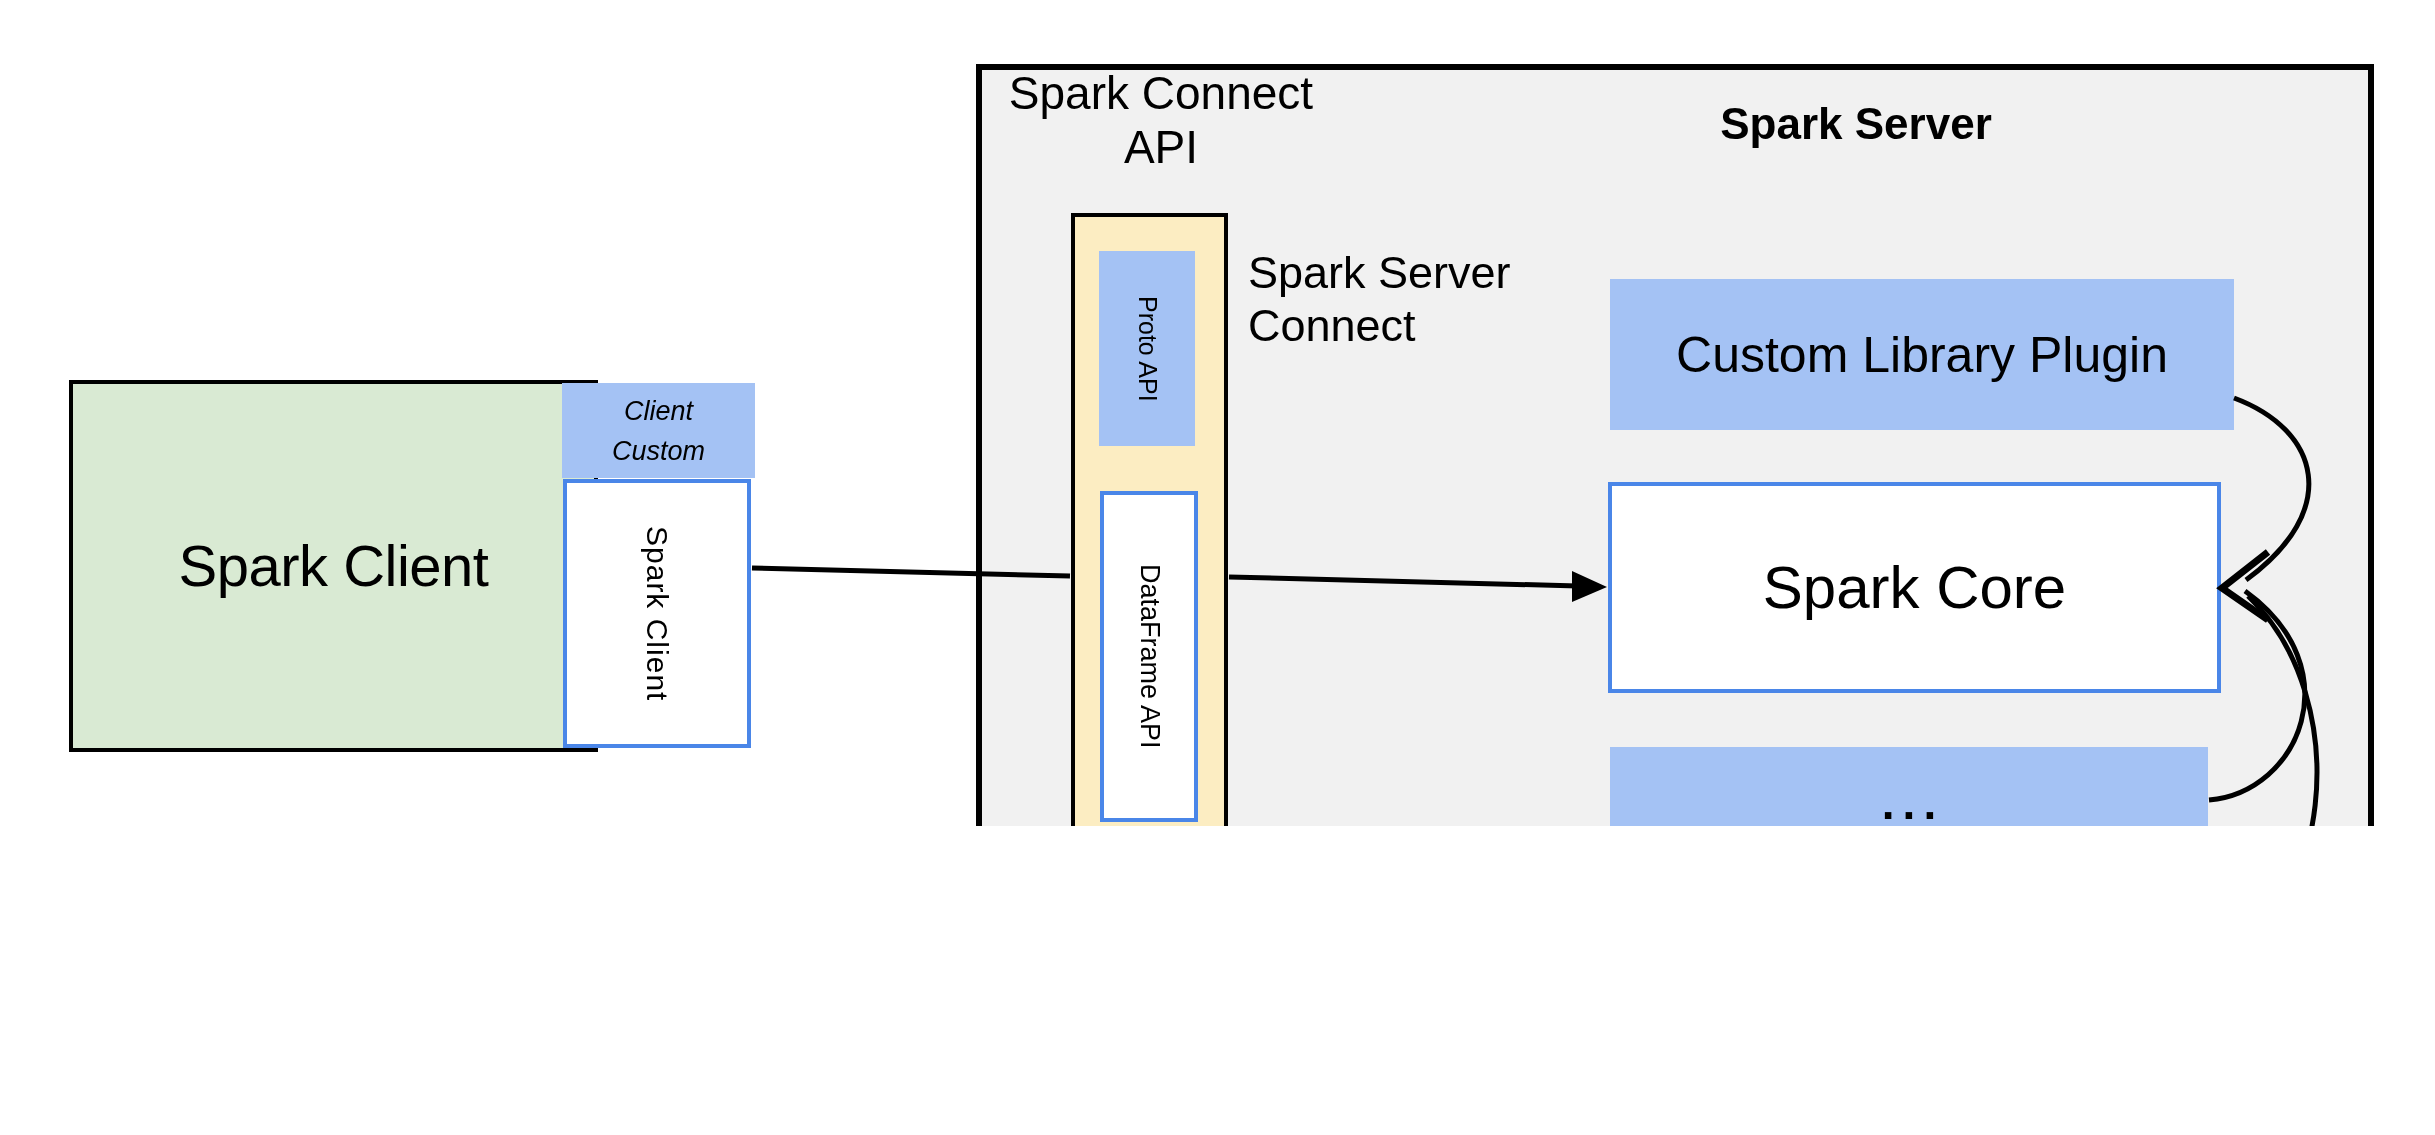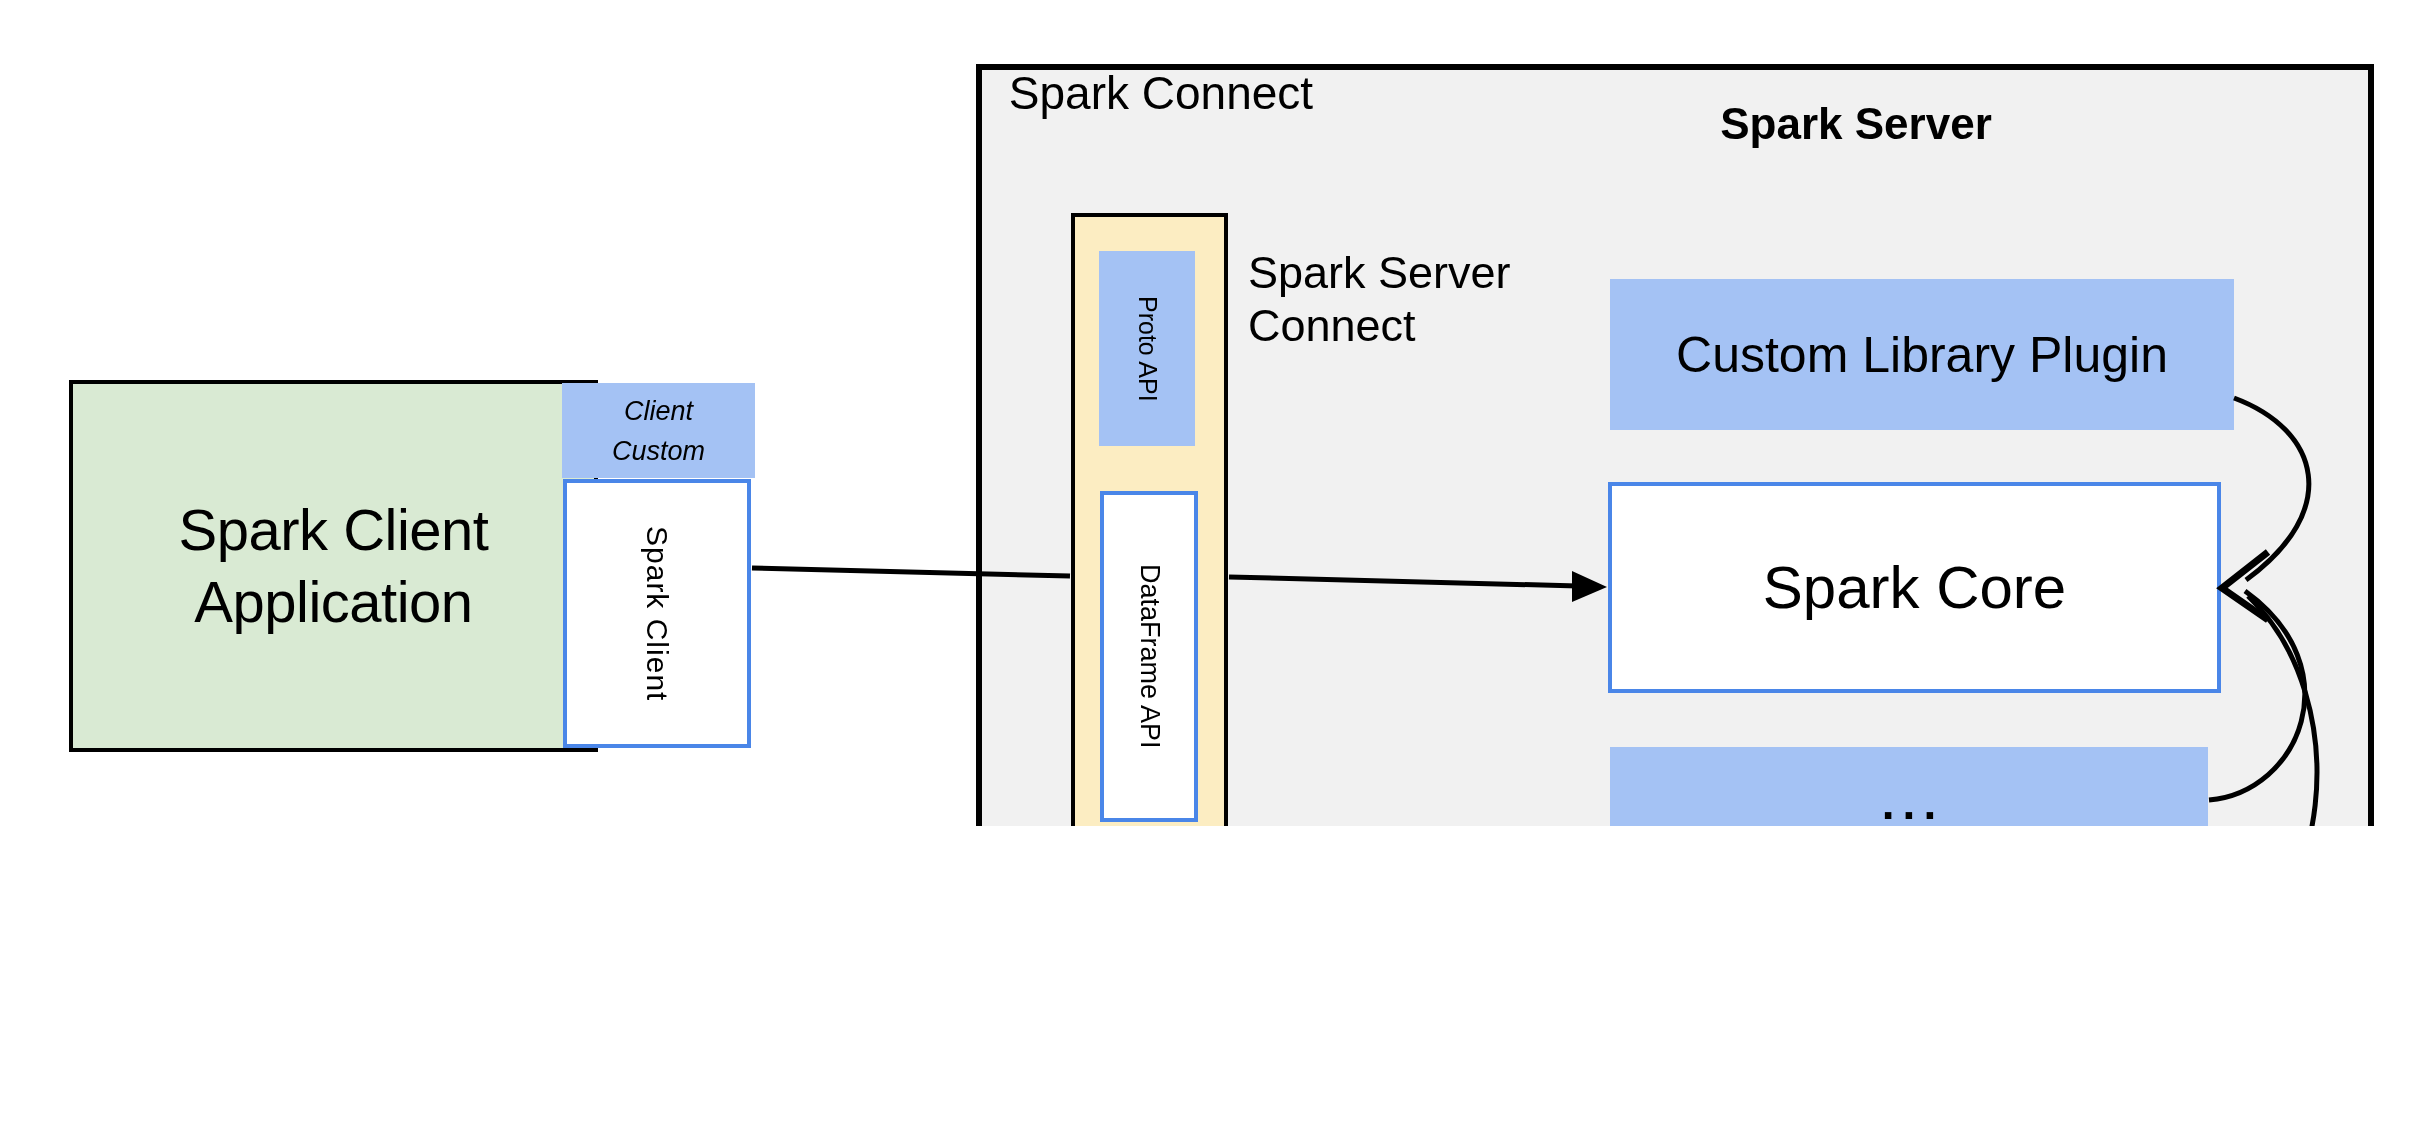--- a/index.html
+++ b/index.html
@@ -110,20 +110,21 @@
 </style>
 </head>
 <body>
 
 <div id="stage">
 
   <div class="abs gray-box"></div>
 
   <div class="abs connect-title">
     <div>Spark Connect</div>
+    <div>API</div>
   </div>
 
   <div class="abs server-title">Spark Server</div>
 
   <div class="abs yellow-box"></div>
 
   <div class="abs proto-box">
     <div class="v-text proto-label">Proto  API</div>
   </div>
 
@@ -147,21 +148,20 @@
   <div class="abs slot-box-1 center-flex">
     <span class="slot-label">...</span>
   </div>
   <div class="abs slot-box-2 center-flex">
     <span class="slot-label">...</span>
   </div>
 
   <div class="abs green-box center-flex">
     <div class="app-label">
       <div>Spark Client</div>
-      <div>Application</div>
     </div>
   </div>
 
   <div class="abs package-box center-flex">
     <div class="package-label">
       <div>Client</div>
       <div>Custom</div>
     </div>
   </div>
 

